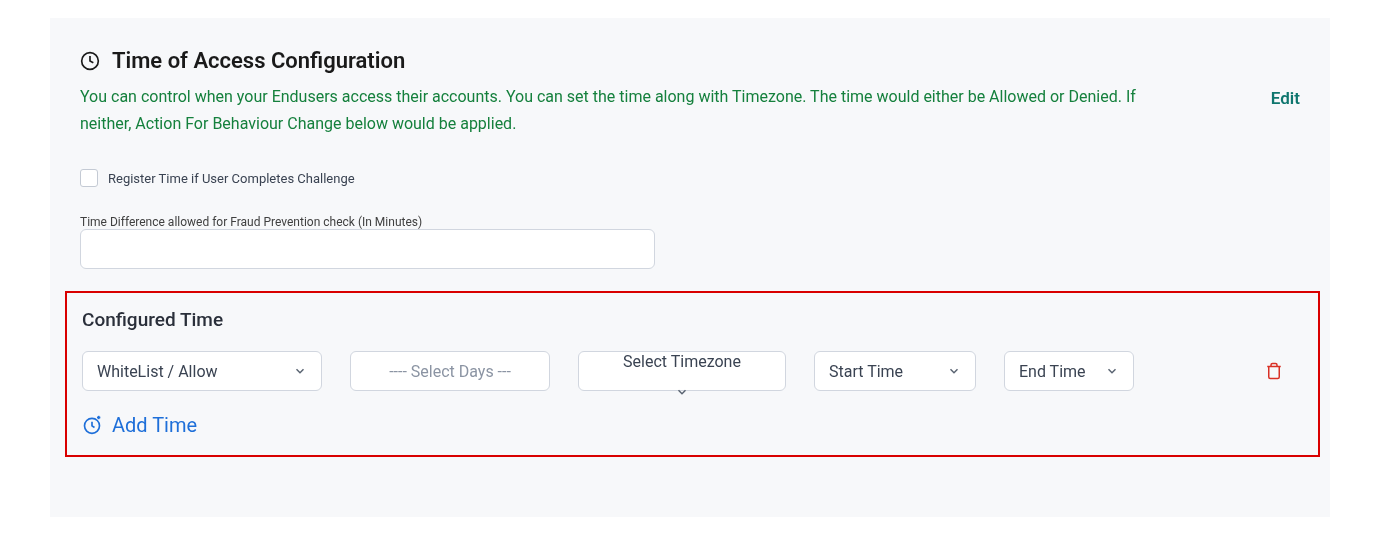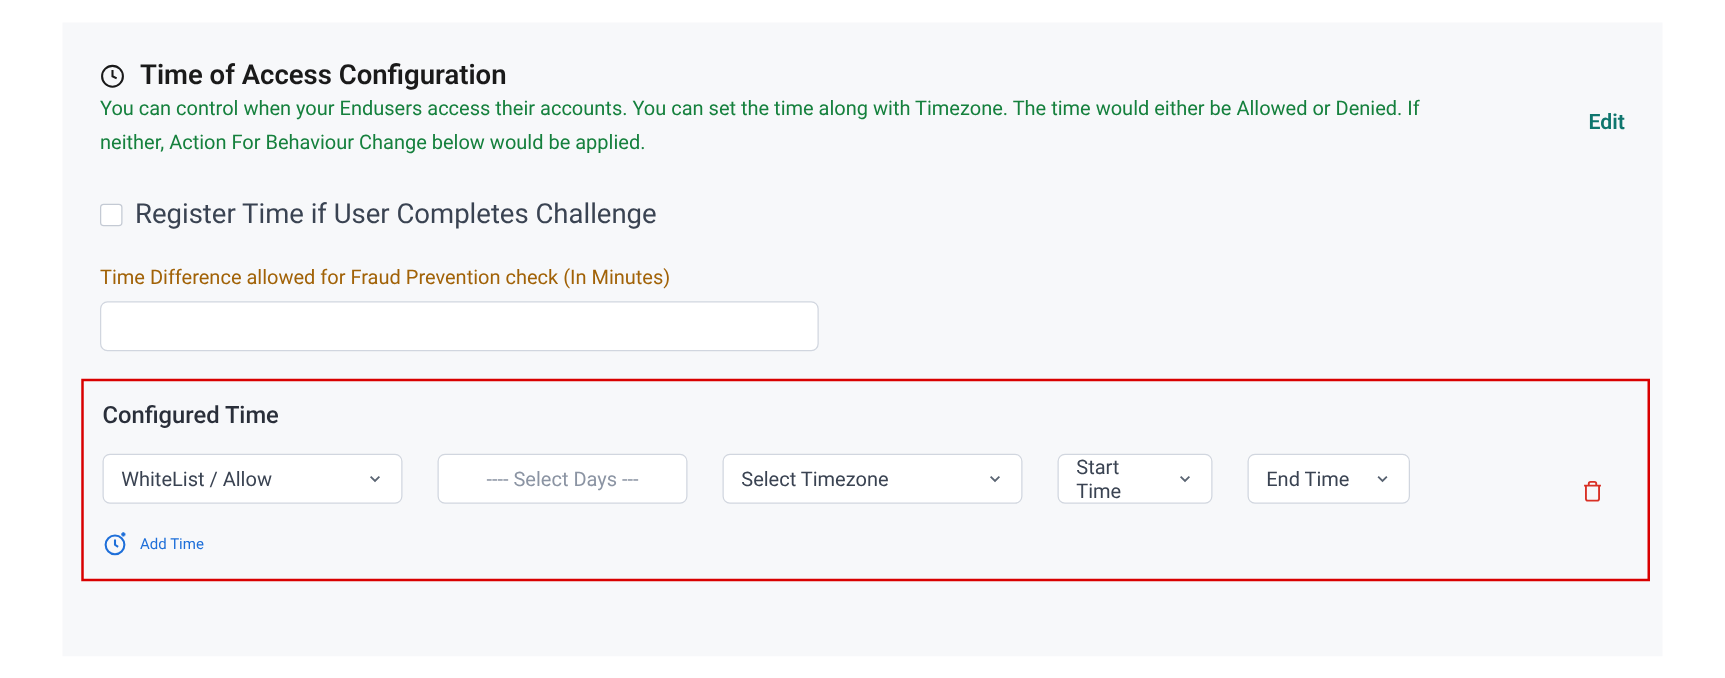--- a/index.html
+++ b/index.html
@@ -24,20 +24,21 @@
       align-items: flex-start;
     }
     .header-left {
       flex: 1;
       max-width: 1060px;
     }
     .title-row {
       display: flex;
       align-items: center;
       gap: 12px;
+      margin-bottom: 10px;
     }
     .clock-icon {
       width: 20px;
       height: 20px;
       flex-shrink: 0;
     }
     .clock-icon svg {
       width: 100%;
       height: 100%;
       display: block;
@@ -68,28 +69,27 @@
     }
     .checkbox {
       width: 18px;
       height: 18px;
       border: 1.5px solid #c4cad4;
       border-radius: 3px;
       background: #fff;
       cursor: pointer;
     }
     .checkbox-label {
-      font-size: 22px;
+      font-size: 13px;
       color: #3a4352;
     }
     .field-label {
-      font-size: 16px;
-      color: #a16207;
+      font-size: 12px;
+      color: #404040;
       margin-top: 28px;
-      margin-bottom: 10px;
     }
     .text-input {
       width: 575px;
       height: 40px;
       border: 1px solid #d1d6df;
       border-radius: 6px;
       background: #fff;
       padding: 0 12px;
       font-size: 15px;
     }
@@ -101,21 +101,21 @@
       padding: 15px 25px 18px 15px;
     }
     .section-title {
       font-size: 19px;
       font-weight: 500;
       color: #2a2f3a;
       margin-bottom: 20px;
     }
     .row-controls {
       display: flex;
-      align-items: flex-end;
+      align-items: center;
       gap: 28px;
       margin-bottom: 22px;
     }
     .select-box {
       display: flex;
       align-items: center;
       justify-content: space-between;
       height: 40px;
       border: 1px solid #d1d6df;
       border-radius: 6px;
@@ -125,22 +125,22 @@
       font-size: 16px;
       color: #3a4352;
       gap: 14px;
     }
     .select-box.placeholder {
       color: #8b94a3;
       justify-content: center;
     }
     .select-whitelist { width: 240px; }
     .select-days { width: 200px; }
-    .select-timezone { width: 240px; }
-    .select-start { width: 124px; }
+    .select-timezone { width: 208px; flex-direction: column; }
+    .select-start { width: 162px; }
     .select-end { width: 130px; }
     .chevron {
       width: 14px;
       height: 14px;
       flex-shrink: 0;
     }
     .chevron svg {
       width: 100%;
       height: 100%;
       display: block;
@@ -167,21 +167,21 @@
       width: 20px;
       height: 20px;
     }
     .add-clock-icon svg {
       width: 100%;
       height: 100%;
       display: block;
     }
     .add-time-label {
       color: #1e6fd9;
-      font-size: 12px;
+      font-size: 20px;
     }
   </style>
 </head>
 <body>
 
 <div class="panel">
 
   <div class="header-row">
     <div class="header-left">
       <div class="title-row">

